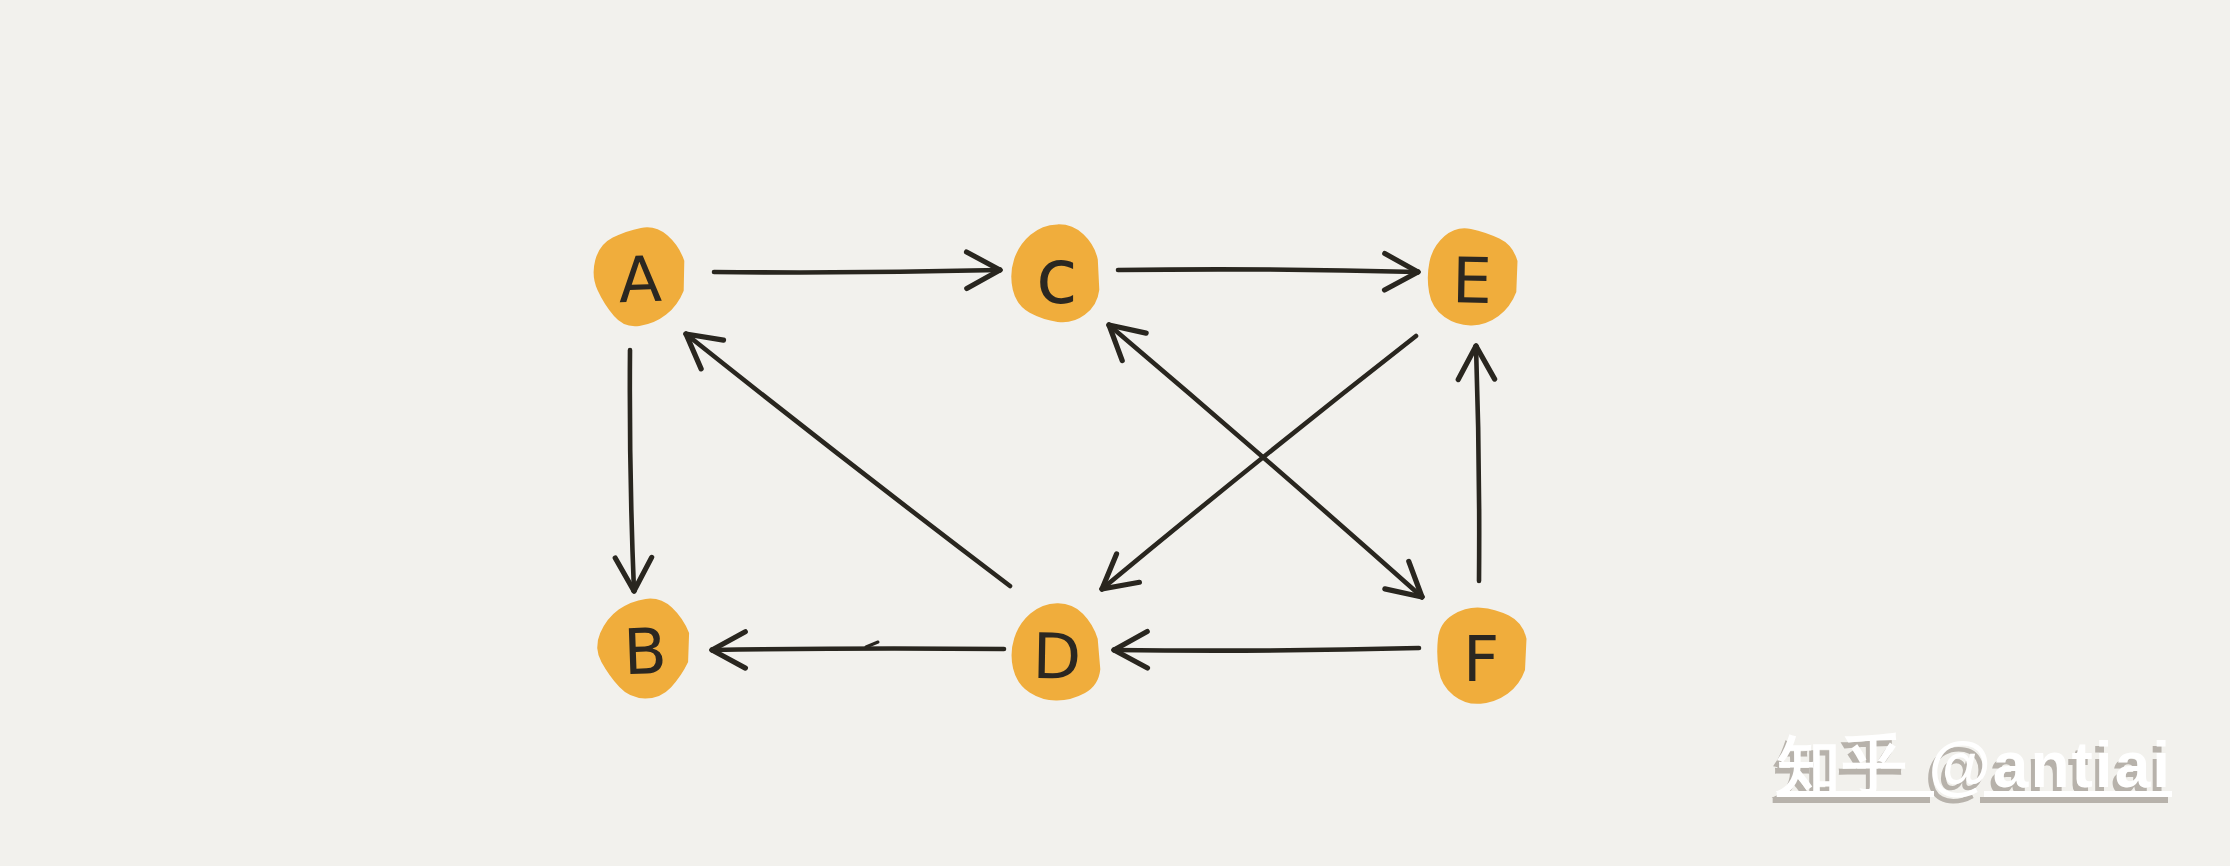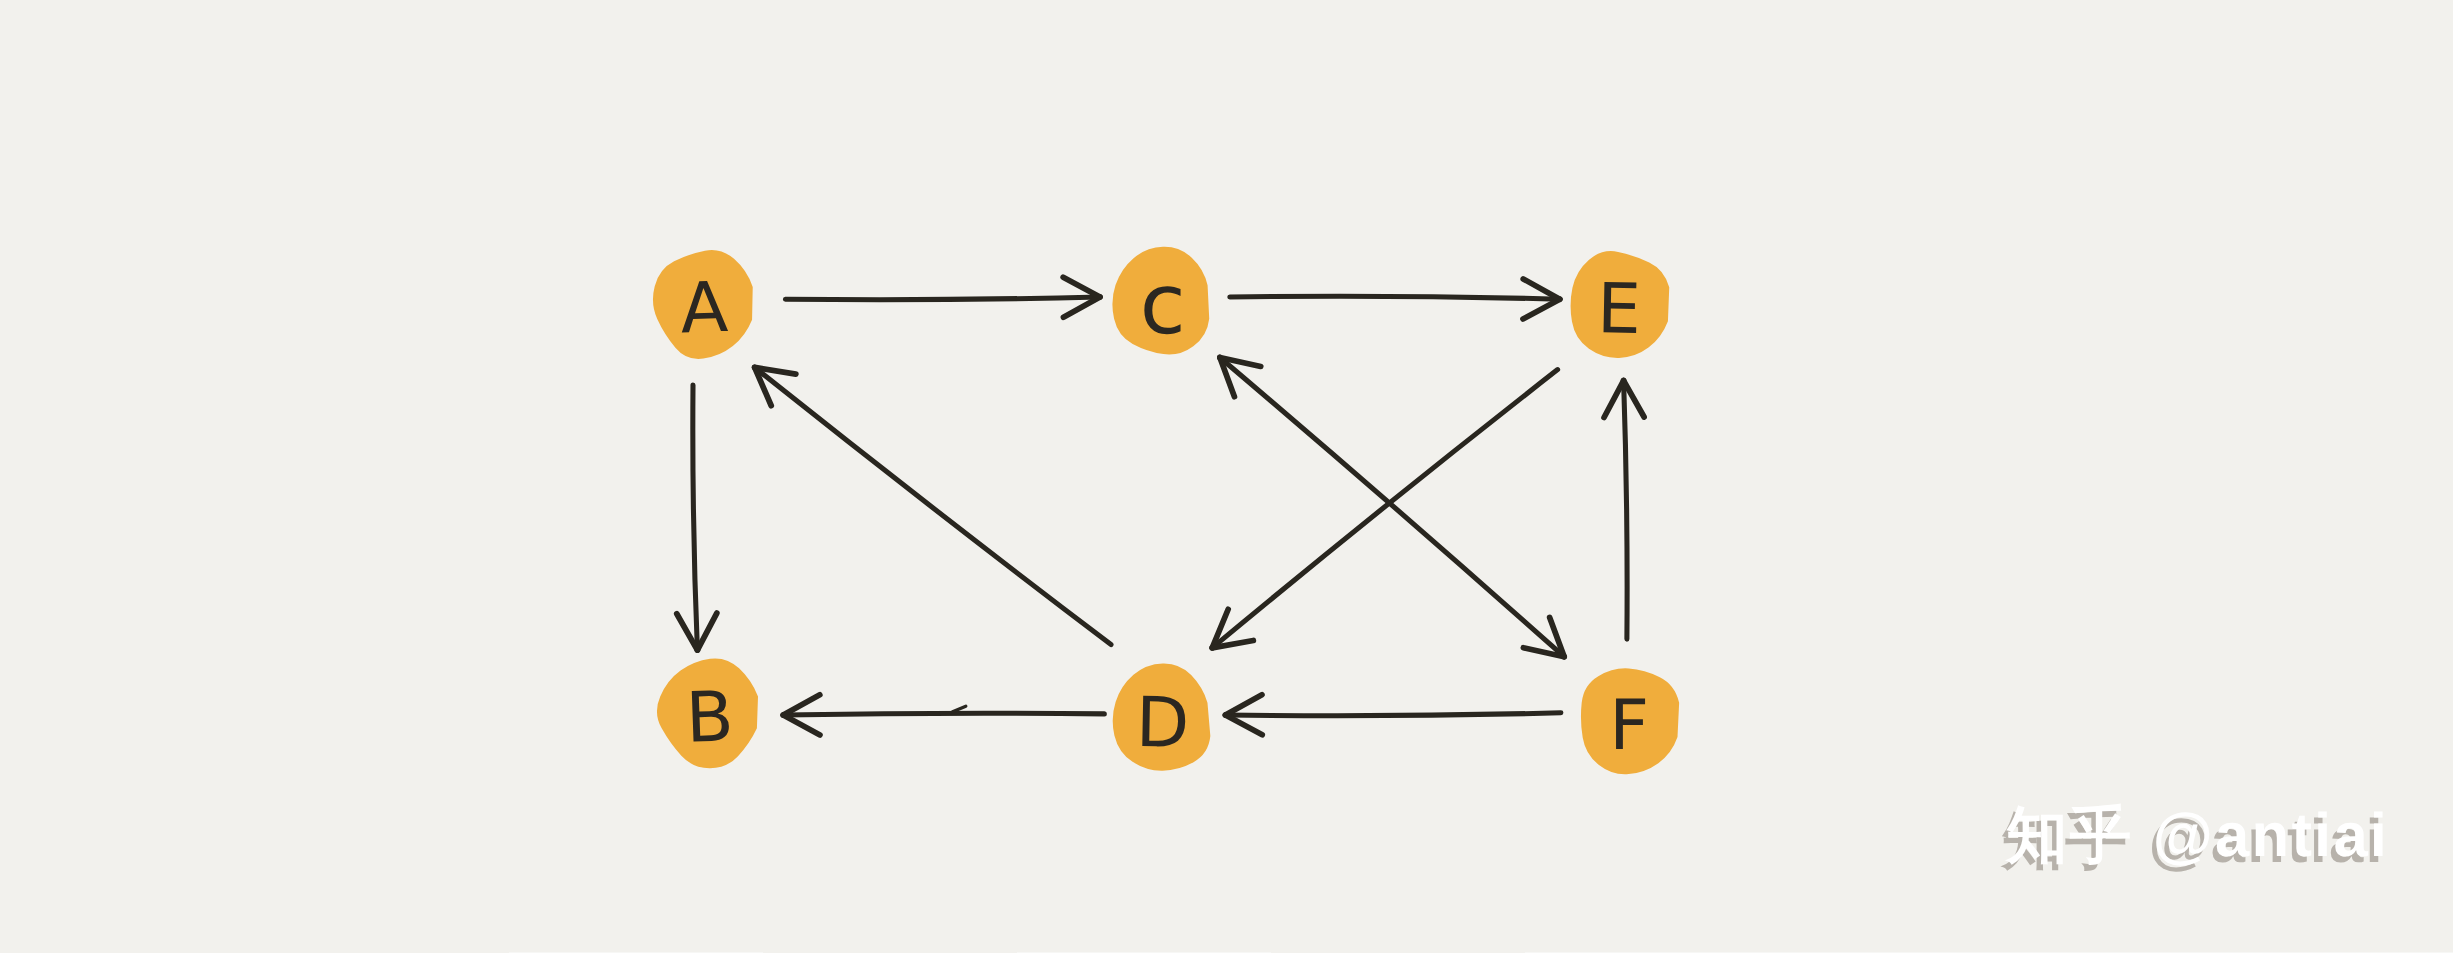--- a/index.html
+++ b/index.html
@@ -25,27 +25,28 @@
     display: block;
   }
   .node-label {
     font-family: "DejaVu Sans", sans-serif;
     font-weight: 500;
   }
   .watermark {
     position: absolute;
     top: 722px;
     right: 58px;
-    font-size: 56px;
+    font-size: 64px;
     font-weight: 700;
     letter-spacing: 2px;
     color: #ffffff;
     text-shadow: -4px 6px 0 #b7b2ab;
     white-space: nowrap;
     user-select: none;
+    text-decoration: underline;
   }
 </style>
 </head>
 <body>
 
 <div class="stage" style="background: rgb(242, 241, 237);">
   <svg class="graph" id="graph-svg" viewBox="0 0 2230 866" xmlns="http://www.w3.org/2000/svg">
       <g>
         <path d="M714 272 Q857.0 273.5 1000 270" fill="none" stroke="#29261f" stroke-width="4.6" stroke-linecap="round"></path>
         <line x1="1000" y1="270" x2="966.780074694543" y2="288.4509230853055" stroke="#29261f" stroke-width="5.199999999999999" stroke-linecap="round"></line>

